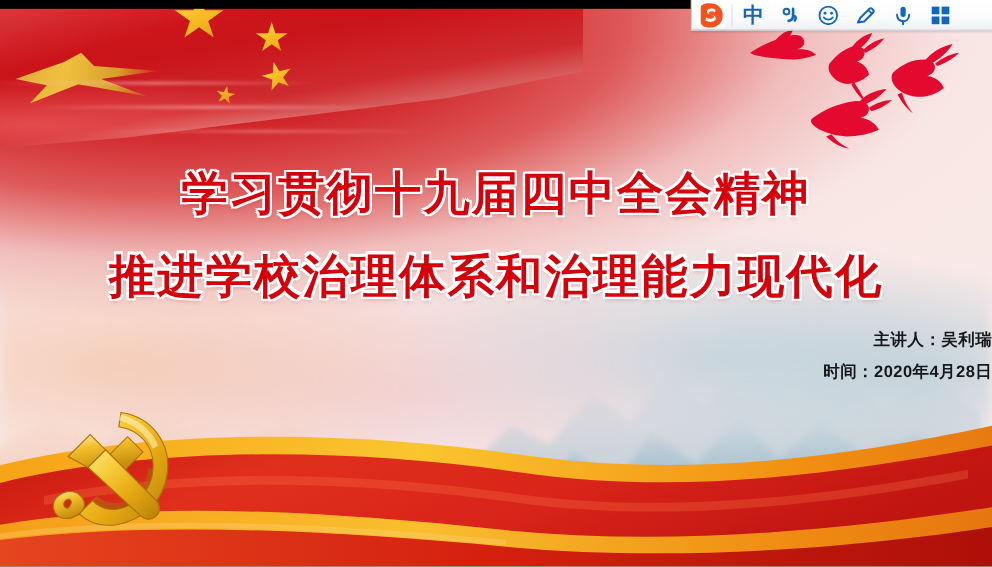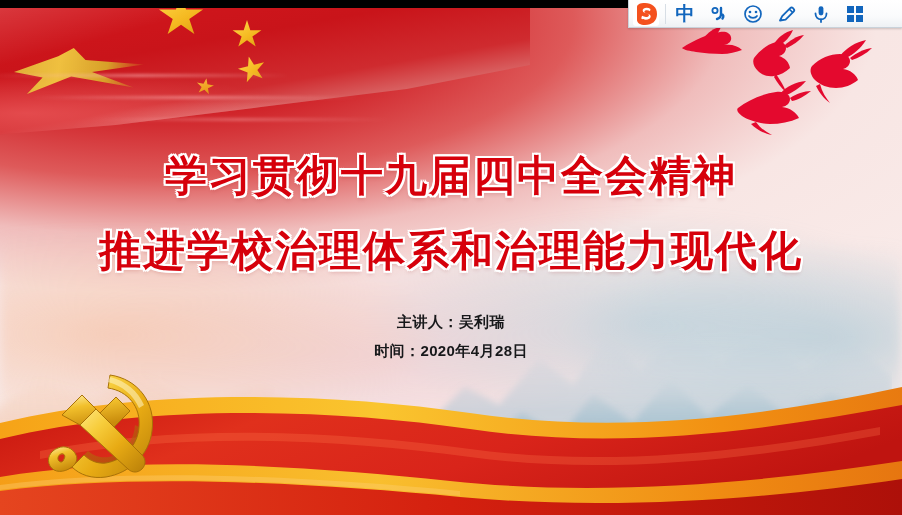--- a/index.html
+++ b/index.html
@@ -79,21 +79,21 @@
   .title-line{
     font-size:42px;font-weight:bold;color:#d6000b;letter-spacing:2px;line-height:1.32;
     text-shadow:
       -2px -2px 0 #fff, 2px -2px 0 #fff, -2px 2px 0 #fff, 2px 2px 0 #fff,
       0 -2px 0 #fff, 0 2px 0 #fff, -2px 0 0 #fff, 2px 0 0 #fff,
       0 3px 4px rgba(140,0,10,.22);
     white-space:nowrap;
   }
   .title-line.l2{font-size:42px;margin-top:20px;}
 
-  .subs{position:absolute;left:0;right:0;top:314px;text-align:center;color:#17181a;}
+  .subs{position:absolute;left:0;right:0;top:302px;text-align:right;color:#17181a;}
   .sub{font-size:15px;font-weight:bold;line-height:1;margin-bottom:14px;letter-spacing:.4px;white-space:nowrap;}
   .sub.s2{font-size:15px;}
   .sub.s3{font-size:15px;margin-bottom:16px;}
 
   
   .topbar{position:absolute;left:0;top:0;width:628px;height:8px;background:#000;}
 
   
   .ime{
     position:absolute;right:0;top:0;width:274px;height:28px;

